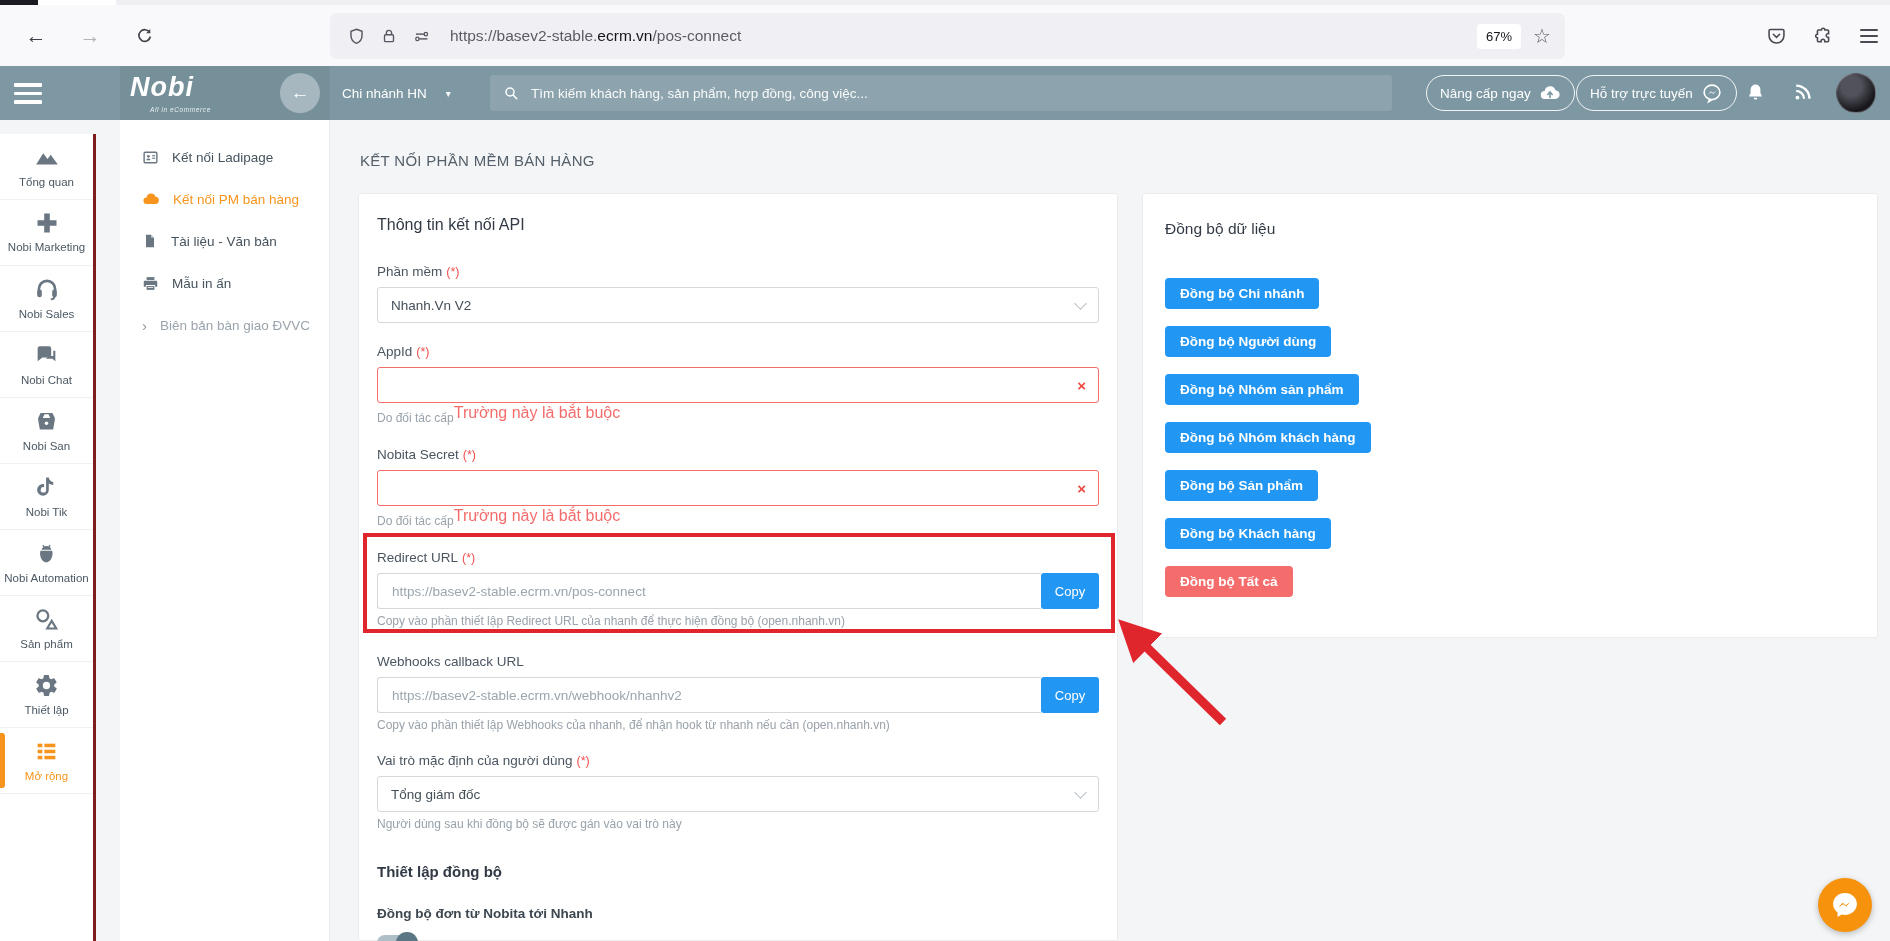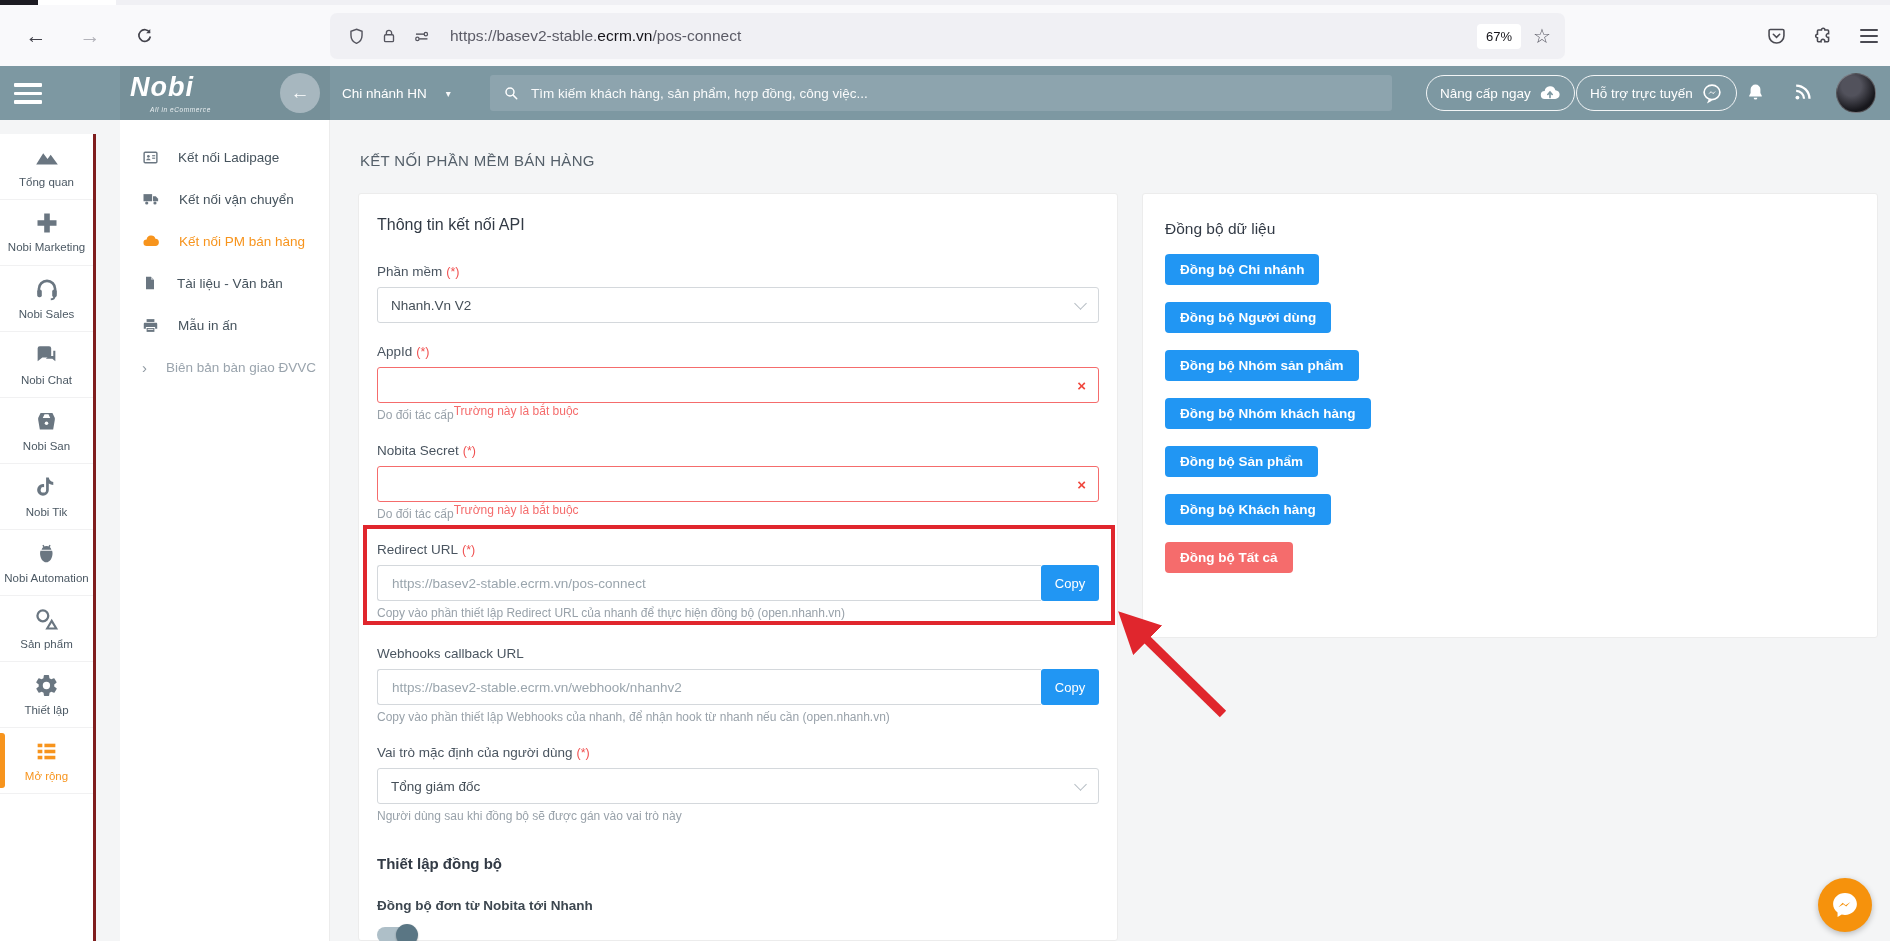--- a/index.html
+++ b/index.html
@@ -53,21 +53,21 @@
   .sidebar{position:absolute;top:134px;left:0;width:96px;bottom:0;background:#fff;border-right:3px solid #7f1d1d;box-sizing:border-box}
   .side-item{height:65px;border-bottom:1px solid #f1f1f2;display:flex;flex-direction:column;align-items:center;
              justify-content:center;gap:6px;position:relative;cursor:pointer}
   .side-item .sicon{color:#6a7681}
   .side-item .slbl{font-size:11.5px;color:#4b5863;text-align:center;line-height:1.1}
   .side-item.active .sicon,.side-item.active .slbl{color:#f7941d}
   .side-item.active::before{content:"";position:absolute;left:0;top:5px;bottom:5px;width:5px;background:#f7941d;border-radius:0 3px 3px 0}
 
   .submenu{position:absolute;top:120px;left:120px;width:210px;bottom:0;background:#fff;border-right:1px solid #ececec;
            box-sizing:border-box;padding-top:16px}
-  .sub-item{height:42px;display:flex;align-items:center;gap:19px;padding-left:22px;color:#46535d;font-size:13.5px;cursor:pointer}
+  .sub-item{height:42px;display:flex;align-items:center;gap:13px;padding-left:22px;color:#46535d;font-size:13.5px;cursor:pointer}
   .sub-item .sicon{color:#6a7681;display:flex}
   .sub-item.active{color:#f7941d}
   .sub-item.active .sicon{color:#f7941d}
   .sub-item.muted{color:#9aa4ad}
   .sub-item .chev-g{font-size:15px;color:#8f99a2}
 
   
   .content-title{position:absolute;left:360px;top:152px;font-size:15px;color:#55606a;letter-spacing:.3px}
   .form-card{position:absolute;left:358px;top:193px;width:760px;bottom:0;background:#fff;border:1px solid #ececec;
              border-radius:3px;box-sizing:border-box;padding:22px 18px;overflow:visible}
@@ -76,41 +76,41 @@
   .flabel{font-size:13.5px;color:#4a5560;margin-bottom:8px}
   .req{color:#f05050;margin-left:4px;font-size:12.5px}
   .fselect{height:34px;border:1px solid #d4d8dc;border-radius:3px;display:flex;align-items:center;justify-content:space-between;
            padding:0 13px;font-size:13.5px;color:#454f58;background:#fff;cursor:pointer}
   .chev{width:8px;height:8px;border-right:1.6px solid #b4bcc3;border-bottom:1.6px solid #b4bcc3;transform:rotate(45deg);margin-top:-4px}
   .ferr{height:36px;border:1px solid #f56c6c;border-radius:3px;display:flex;align-items:center;justify-content:flex-end;
         padding:0 12px;background:#fff;box-sizing:border-box}
   .ferr input{flex:1;border:none;outline:none;font-size:13.5px;font-family:inherit;color:#454f58}
   .xmark{color:#f0483e;font-weight:bold;font-size:15px;margin-left:8px}
   .fhelp{font-size:12px;color:#99a2aa;margin-top:5px}
-  .ferr-txt{color:#f56c6c;font-size:12px;position:relative;top:-4px}
+  .ferr-txt{color:#f56c6c;font-size:16px;position:relative;top:-4px}
   .igroup{display:flex;height:36px}
   .igroup .ival{flex:1;border:1px solid #d4d8dc;border-right:none;border-radius:3px 0 0 3px;display:flex;align-items:center;
                 padding:0 12px;background:#fff}
   .igroup .ival input{width:100%;border:none;outline:none;background:transparent;color:#9aa5ad;font-size:13.5px;font-family:inherit}
   .copy-btn{width:58px;background:#2196f3;color:#fff;font-size:13px;border:none;border-radius:3px;cursor:pointer;
             display:flex;align-items:center;justify-content:center;font-family:inherit}
   .section-title{font-size:15px;font-weight:bold;color:#323a45;margin:32px 0 26px}
   .toggle-label{font-size:13.5px;color:#3d4750;font-weight:600}
   .switch{margin-top:14px;width:38px;height:16px;background:#aebfc8;border-radius:8px;position:relative;cursor:pointer}
   .switch .knob{position:absolute;right:-3px;top:-3px;width:22px;height:22px;border-radius:50%;background:#5a7684;
                 box-shadow:0 1px 2px rgba(0,0,0,.3)}
 
   
   .anno-box{position:absolute;left:-14px;right:-16px;top:-17px;bottom:-5px;border:4px solid #e0262d;z-index:20;pointer-events:none}
   .anno-arrow{position:absolute;right:-146px;bottom:-110px;width:140px;height:128px;z-index:21;pointer-events:none}
 
   
   .sync-card{position:absolute;left:1142px;top:193px;width:736px;height:445px;background:#fff;border:1px solid #ececec;
              border-radius:3px;box-sizing:border-box;padding:26px 22px}
-  .sync-title{font-size:15.5px;color:#323a45;margin-bottom:16px}
+  .sync-title{font-size:15.5px;color:#323a45;margin-bottom:40px}
   .sync-btn{display:block;width:max-content;padding:8px 15px;border-radius:4px;color:#fff;font-size:13.5px;font-weight:600;
             border:none;margin-bottom:17px;background:#2196f3;cursor:pointer;font-family:inherit}
   .sync-btn.red{background:#f56c6c}
 
   
   .fab{position:absolute;left:1818px;top:878px;width:54px;height:54px;border-radius:50%;background:#f6920c;
        display:flex;align-items:center;justify-content:center;box-shadow:0 2px 6px rgba(0,0,0,.25);cursor:pointer}
 </style>
 </head>
 <body>
@@ -436,28 +436,20 @@
 </div>
 
 <div class="submenu">
   <div class="sub-item">
     <span class="sicon">
         <svg class="ic" width="17" height="17">
           <use href="#i-idcard"></use>
         </svg>
       </span>
     <span>Kết nối Ladipage</span>
-  </div>
-  <div class="sub-item">
-    <span class="sicon">
-        <svg class="ic" width="18" height="18">
-          <use href="#i-truck"></use>
-        </svg>
-      </span>
-    <span>Kết nối vận chuyển</span>
   </div>
   <div class="sub-item active">
     <span class="sicon">
         <svg class="ic" width="18" height="18">
           <use href="#i-cloud"></use>
         </svg>
       </span>
     <span>Kết nối PM bán hàng</span>
   </div>
   <div class="sub-item">

